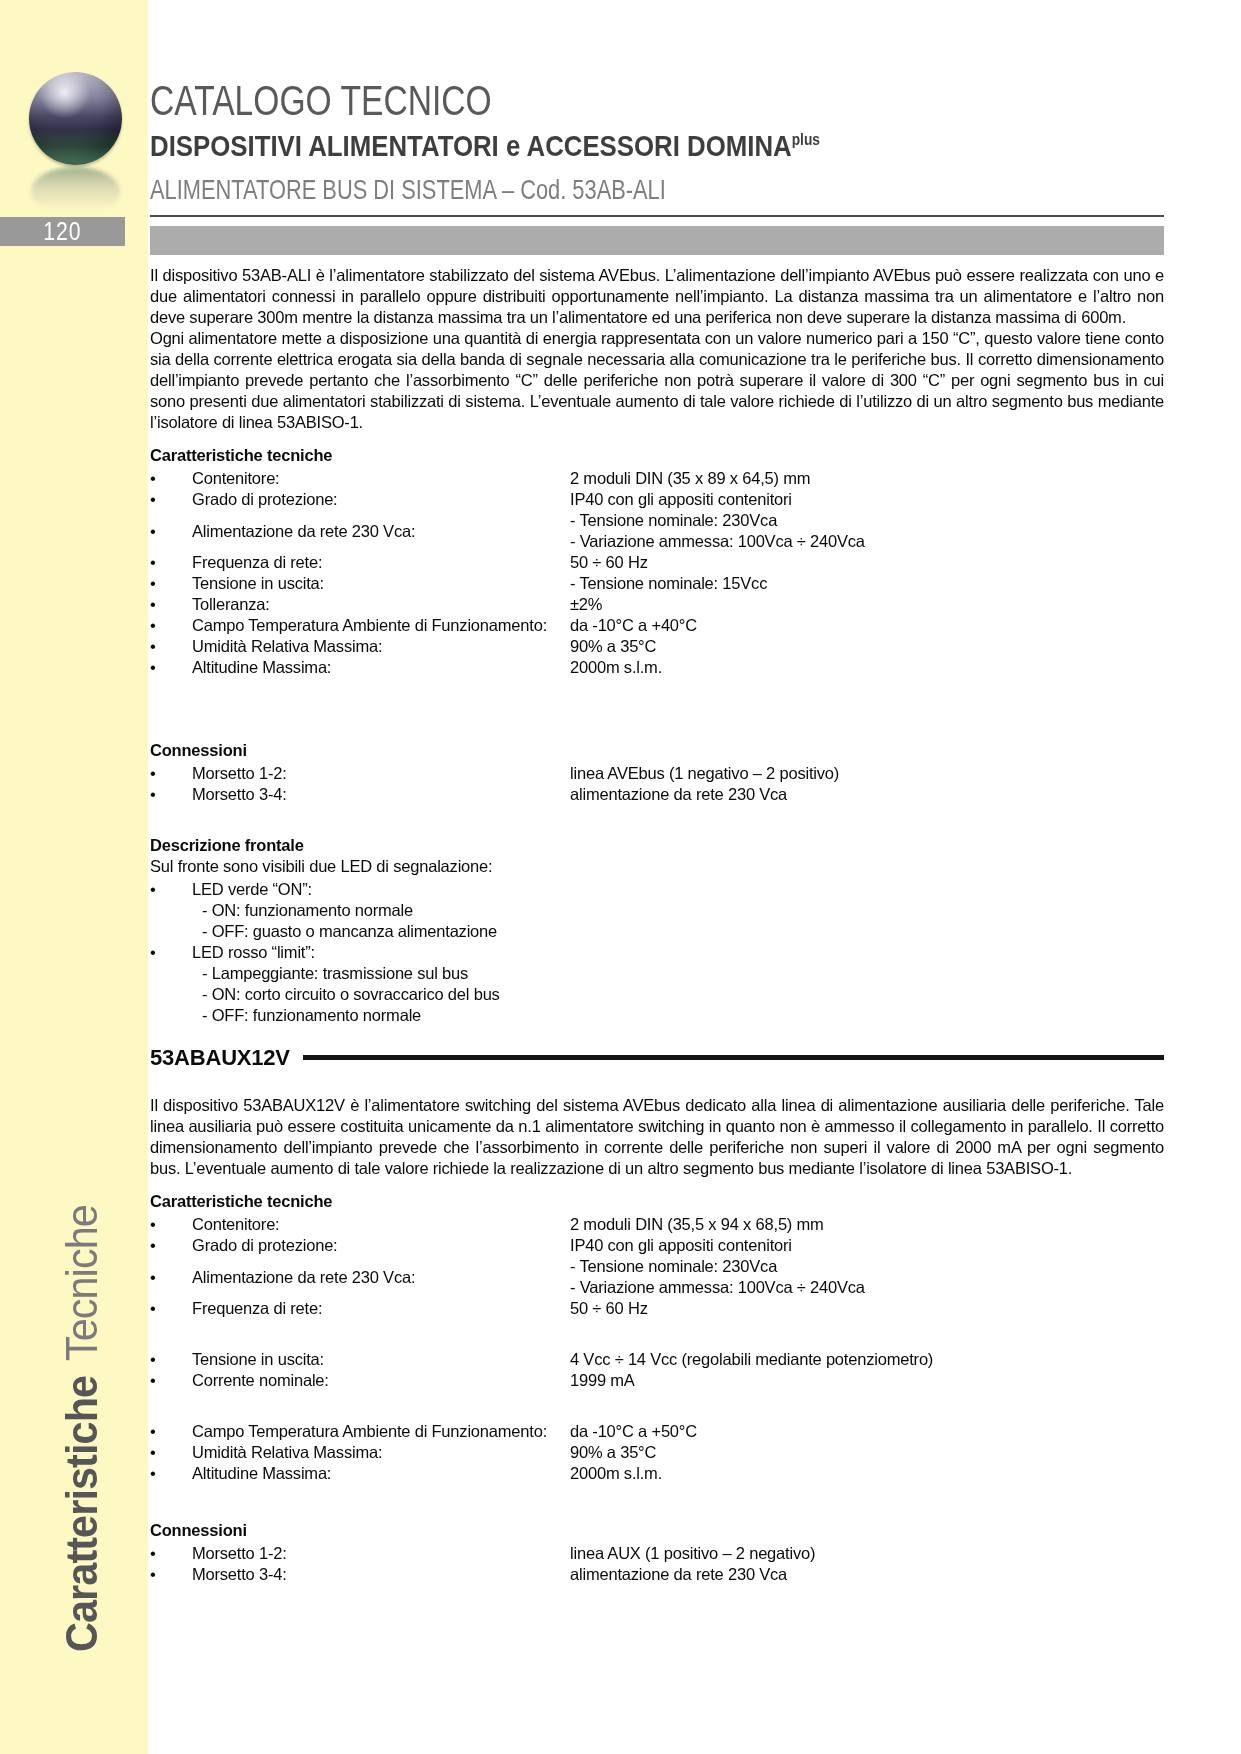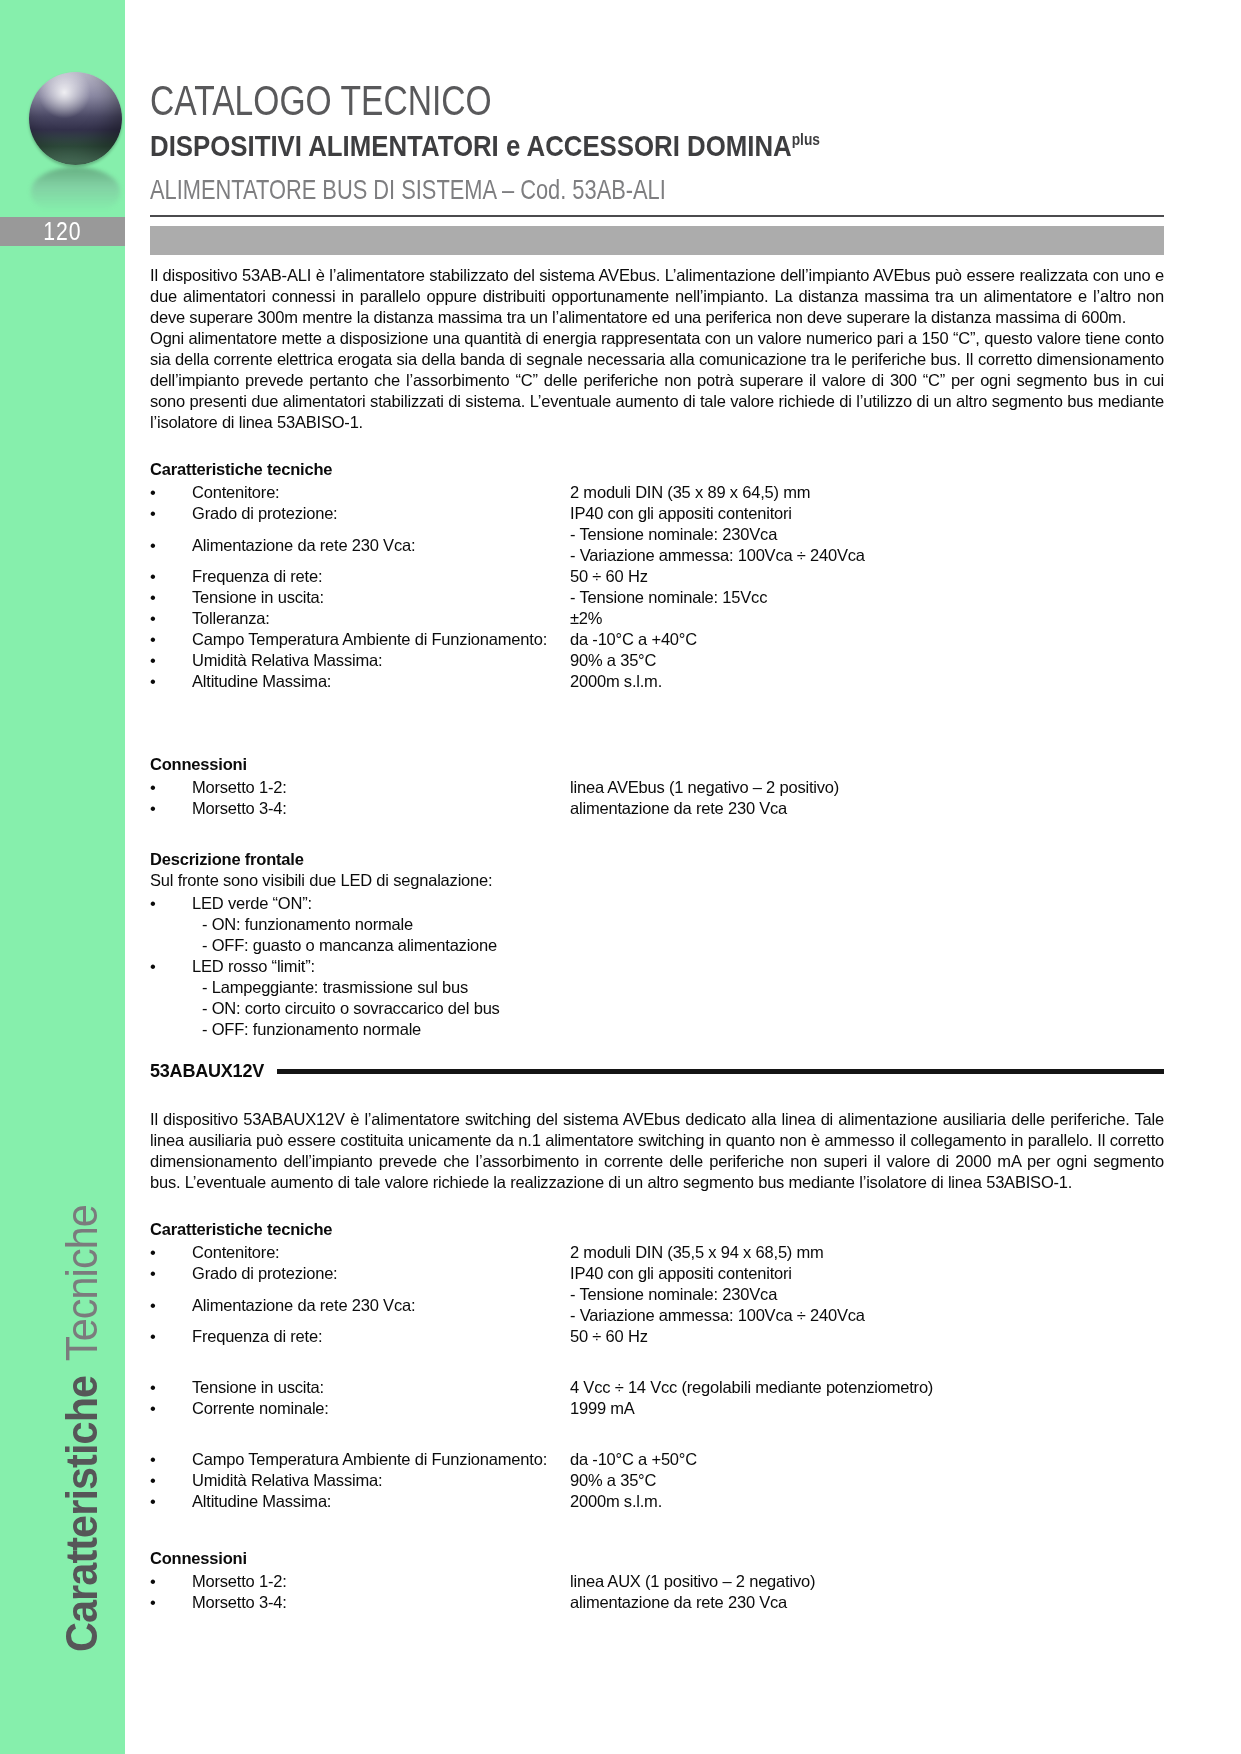--- a/index.html
+++ b/index.html
@@ -2,21 +2,21 @@
 <html><head>
 <meta charset="utf-8">
 <style>
   * { margin:0; padding:0; box-sizing:border-box; }
   html,body { background:#fff; }
   .page {
     position:relative; width:1241px; height:1754px; background:#ffffff;
     font-family:"Liberation Sans", sans-serif; color:#0c0c0c; overflow:hidden;
   }
   
-  .sidebar { position:absolute; left:0; top:0; width:125px; height:1754px; background:#86efac; }
+  .sidebar { position:absolute; left:0; top:0; width:148px; height:1754px; background:#fef9c3; }
   .sphere {
     position:absolute; left:29px; top:72px; width:93px; height:93px; border-radius:50%;
     background:
       radial-gradient(circle at 38% 22%, rgba(255,255,255,.85) 0%, rgba(255,255,255,0) 28%),
       linear-gradient(to bottom, #c3c1d2 0%, #8b89a3 26%, #4a4864 48%, #33314b 62%, #31503f 80%, #5d8e72 96%);
     box-shadow: inset -8px -12px 20px rgba(0,0,0,.35), 0 2px 3px rgba(0,0,0,.25);
   }
   .sphere-reflection {
     position:absolute; left:31px; top:167px; width:89px; height:48px; border-radius:50% 50% 45% 45%;
     background: linear-gradient(to bottom, rgba(70,110,88,.5) 0%, rgba(120,120,140,.25) 40%, rgba(230,230,228,0) 90%);
@@ -49,34 +49,34 @@
   .h-prod {
     margin-top:15px; font-size:28px; font-weight:400; color:#7e7e80;
     transform:scaleX(.78); transform-origin:0 50%; white-space:nowrap; line-height:1;
   }
   .h-rule { margin-top:11px; height:2px; background:#4b4b4d; }
   .h-bar { margin-top:9px; height:29px; background:#acacac; }
   
   .body-text { font-size:16.5px; line-height:21px; letter-spacing:-0.2px; color:#0b0b0b; }
   .intro { margin-top:10px; text-align:justify; }
   .intro p { margin:0; }
-  .sec-heading { font-weight:bold; margin-top:26px; }
+  .sec-heading { font-weight:bold; margin-top:12px; }
   .spec-list { margin-top:2px; }
   .spec-row { display:flex; align-items:center; }
   .spec-row .bullet { flex:0 0 42px; }
   .spec-row .bullet::before { content:"•"; }
   .spec-row .label { flex:0 0 378px; padding-right:8px; }
   .spec-row .value { flex:1; }
   .gap-md { margin-top:30px; }
   .conn-heading-1 { margin-top:62px; }
   .front-heading { margin-top:30px; }
   .conn-heading-2 { margin-top:36px; }
   .led-sub { padding-left:52px; }
   .model-heading { display:flex; align-items:center; margin-top:21px; }
-  .model-heading .name { font-weight:bold; font-size:18px; white-space:nowrap; letter-spacing:-0.2px; }
+  .model-heading .name { font-weight:bold; font-size:22px; white-space:nowrap; letter-spacing:-0.2px; }
   .model-heading .rule { flex:1; height:5px; background:#141414; margin-left:13px; }
   .intro-2 { margin-top:27px; }
 </style>
 </head>
 <body>
 
 <div class="page">
 
   <div class="sidebar">
     <div class="sphere"></div>

